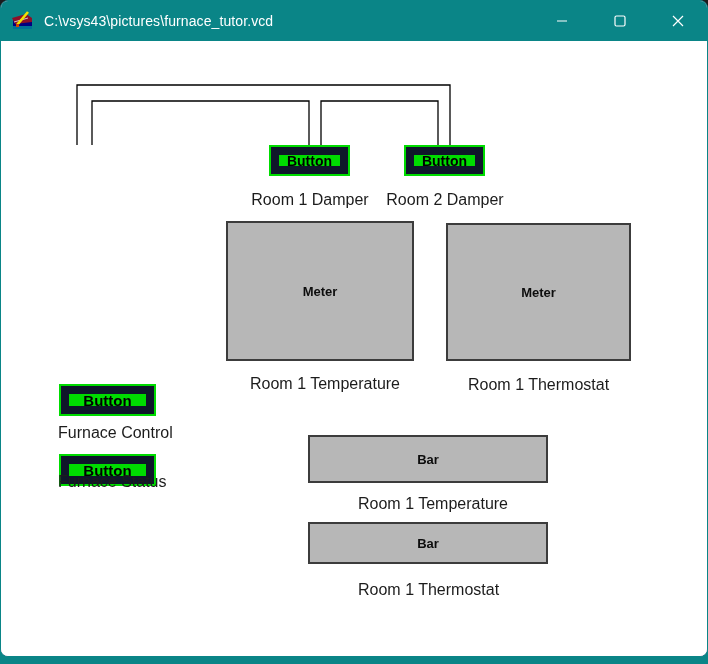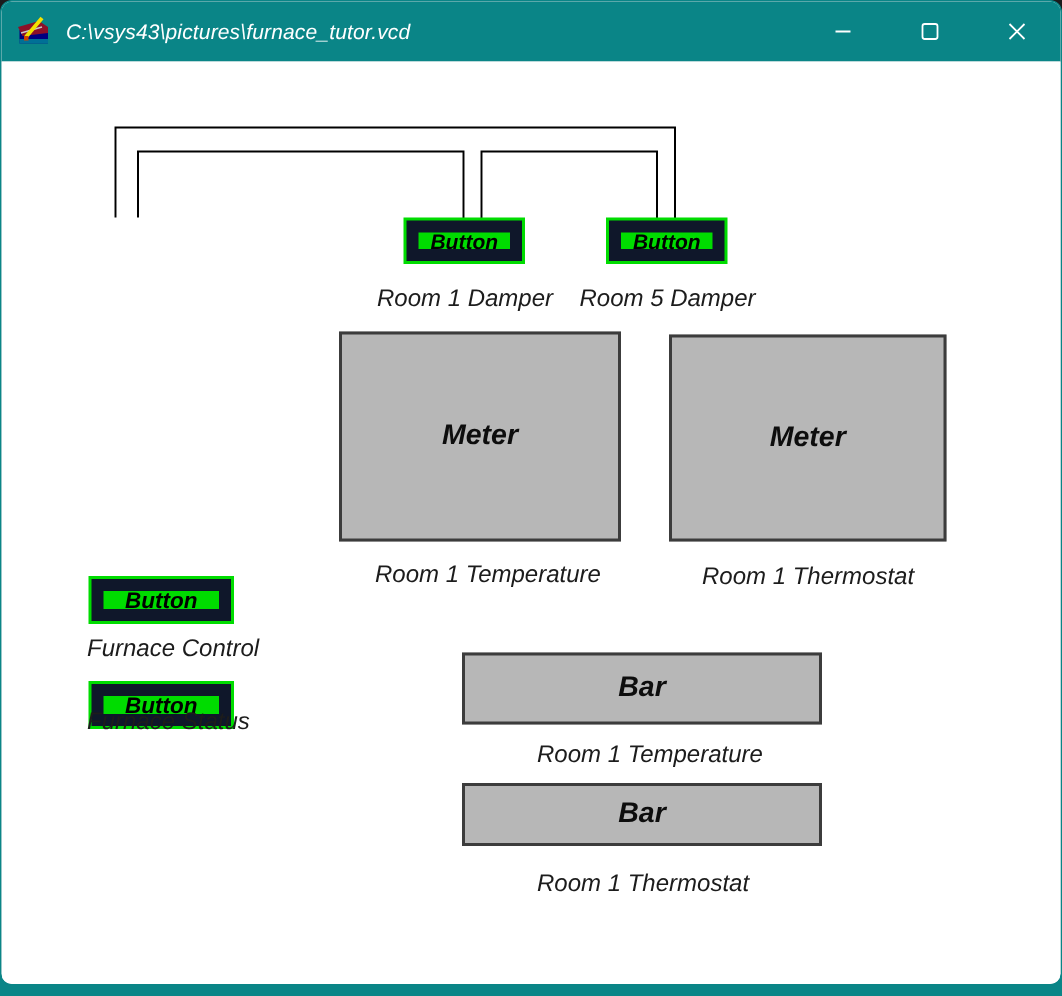--- a/index.html
+++ b/index.html
@@ -8,22 +8,22 @@
     background:#0a8587;
     font-family:"Liberation Sans", sans-serif;
     position:relative;overflow:hidden;
   }
   .desktop-top{
     position:absolute;left:0;top:0;width:708px;height:14px;
     background:#1b1b1d;z-index:0;
   }
   .window{
     position:absolute;left:0;top:0;width:708px;height:657px;
-    background:#e5e5e5;border:1px solid #0a8587;box-sizing:border-box;
-    border-radius:8px;overflow:hidden;z-index:1;font-style:italic;
+    background:#f9a8d4;border:1px solid #0a8587;box-sizing:border-box;
+    border-radius:8px;overflow:hidden;z-index:1;
   }
   .titlebar{
     height:40px;background:#0a8587;display:flex;align-items:center;
     color:#ffffff;
   }
   .app-icon{width:24px;height:24px;margin-left:10px;flex:0 0 auto;}
   .title-text{
     margin-left:9px;font-size:14px;letter-spacing:0.1px;flex:1 1 auto;
     white-space:nowrap;overflow:hidden;
   }
@@ -47,21 +47,21 @@
     box-shadow:0 0 0 2px #00dc00;
     display:flex;align-items:center;justify-content:center;
     font-weight:bold;color:#000000;
   }
   .btn-sm{width:77px;height:27px;font-size:14px;}
   .btn-lg{width:93px;height:28px;font-size:15px;}
   .gray-widget{
     position:absolute;box-sizing:border-box;
     background:#b7b7b7;border:2px solid #3c3c3c;
     display:flex;align-items:center;justify-content:center;
-    font-weight:bold;color:#0d0d0d;font-size:19px;
+    font-weight:bold;color:#0d0d0d;font-size:13px;
   }
   .caption{
     position:absolute;font-size:16px;color:#1c1c1c;white-space:nowrap;
   }
   .caption.centered{text-align:center;}
 </style>
 </head>
 <body>
 
 <div class="desktop-top"></div>
@@ -105,21 +105,21 @@
 
 
     <div class="hmi-button btn-sm" style="left:270px;top:106px;">
       <span>Button</span>
     </div>
     <div class="caption centered" style="left:249px;top:150px;width:120px;">Room 1 Damper</div>
 
     <div class="hmi-button btn-sm" style="left:405px;top:106px;">
       <span>Button</span>
     </div>
-    <div class="caption centered" style="left:384px;top:150px;width:120px;">Room 5 Damper</div>
+    <div class="caption centered" style="left:384px;top:150px;width:120px;">Room 2 Damper</div>
 
     <div class="gray-widget" style="left:225px;top:180px;width:188px;height:140px;">
       <span>Meter</span>
     </div>
     <div class="caption centered" style="left:249px;top:334px;width:140px;">Room 1 Temperature</div>
 
     <div class="gray-widget" style="left:445px;top:182px;width:185px;height:138px;">
       <span>Meter</span>
     </div>
     <div class="caption centered" style="left:467px;top:335px;width:140px;">Room 1 Thermostat</div>

